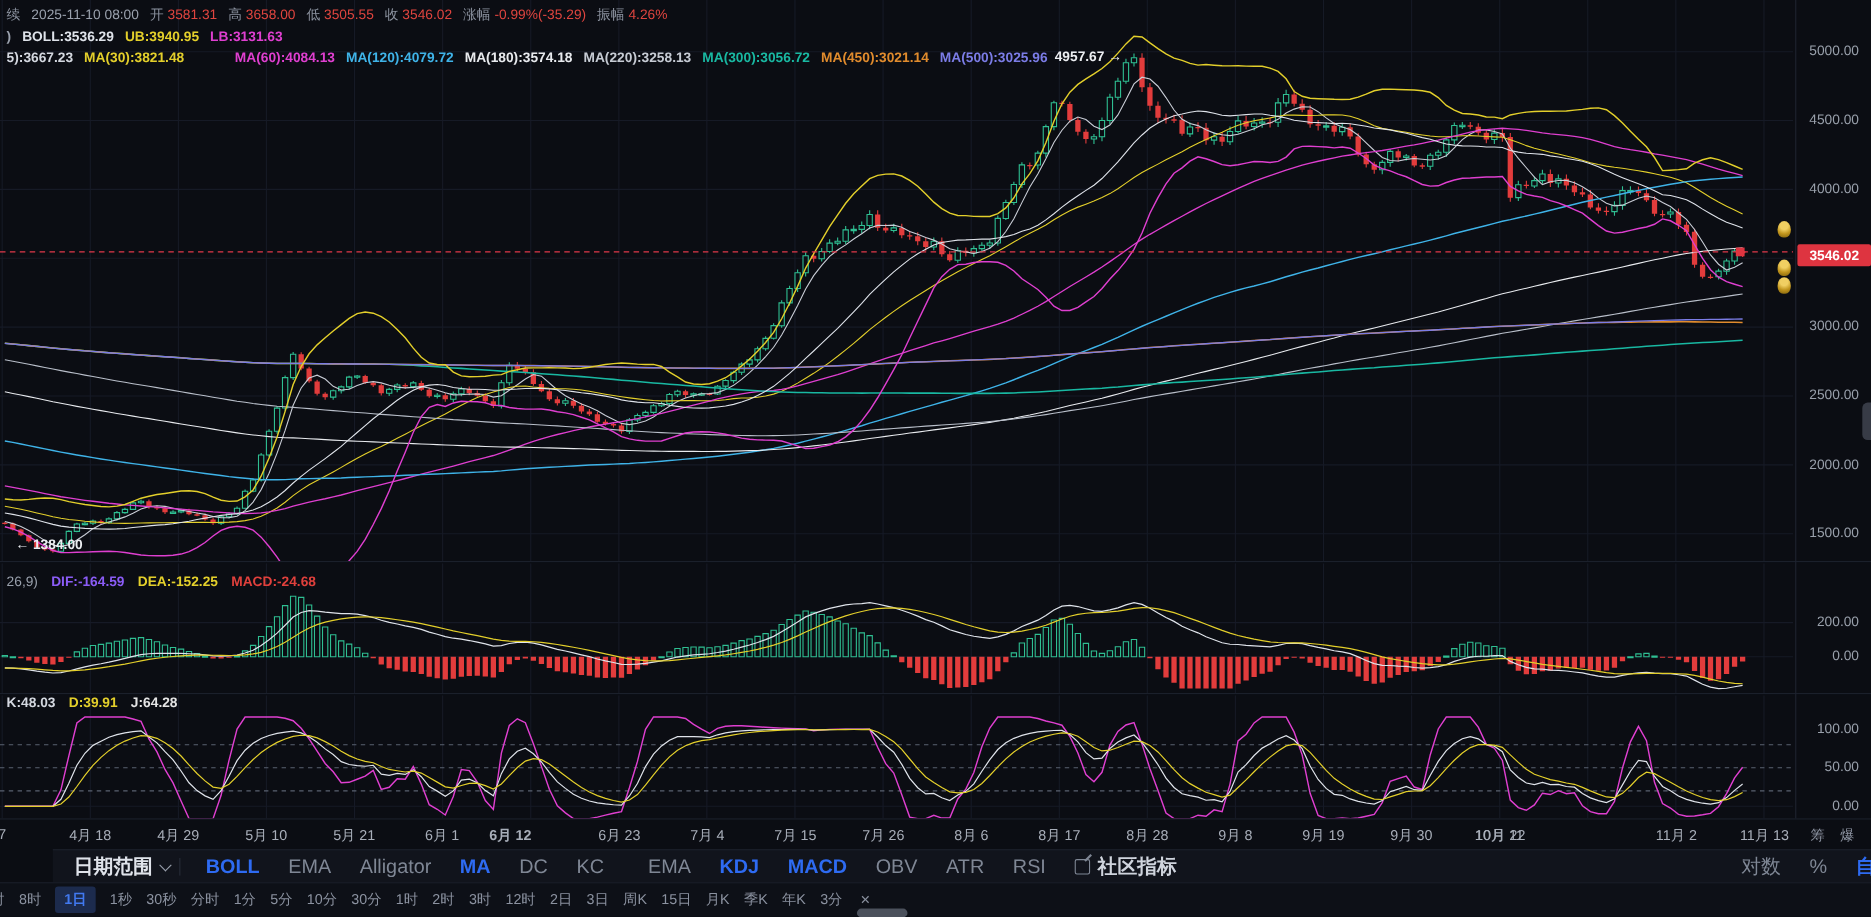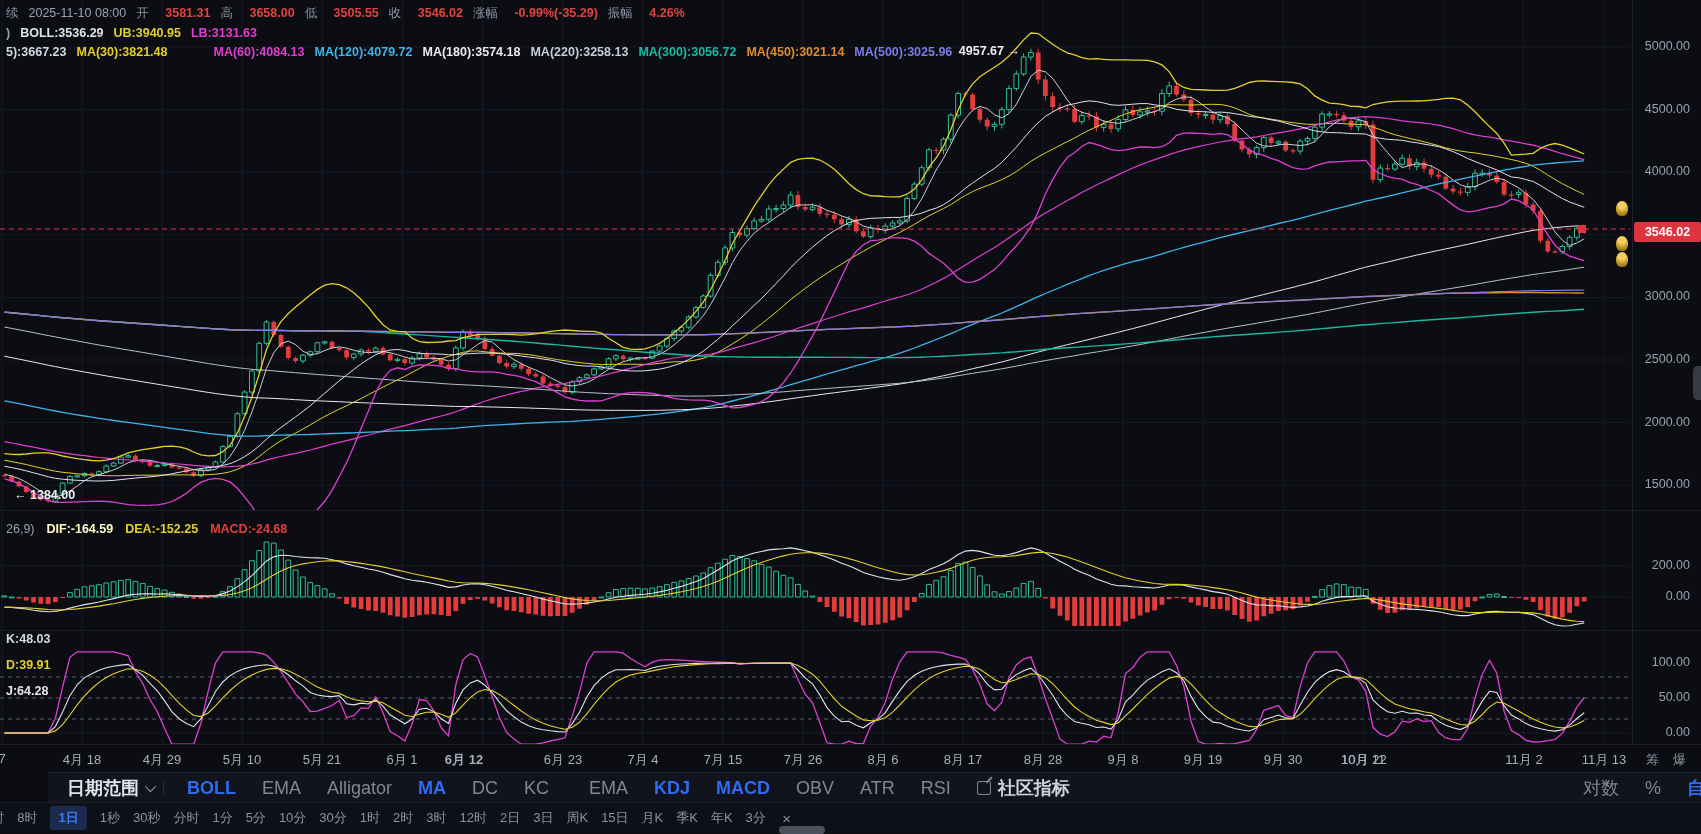--- a/index.html
+++ b/index.html
@@ -1,21 +1,21 @@
 <!DOCTYPE html>
 <html><head>
 <meta charset="utf-8">
 <style>
   html,body{margin:0;padding:0;background:#07080c;}
   #app{position:relative;width:1701px;height:834px;background:#0b0d13;overflow:hidden;
        font-family:"Liberation Sans","DejaVu Sans",sans-serif;}
   svg{position:absolute;left:0;display:block;}
   .toprow{position:absolute;left:6px;display:flex;gap:10px;font-size:12.5px;white-space:nowrap;align-items:baseline;}
   .toprow .lab{color:#8c93a0;}
-  .toprow .val{font-weight:700;margin-left:13px;}
+  .toprow .val{font-weight:400;}
   .axlab{position:absolute;left:1628px;width:62px;text-align:right;color:#99a0ab;font-size:12.5px;}
   .datelab{position:absolute;transform:translateX(-50%);color:#a8aeb9;font-size:13px;top:7px;white-space:nowrap;}
   .divline{position:absolute;left:0;width:1701px;height:1px;background:#1b202b;}
   .vborder{position:absolute;top:0;left:1632px;width:1px;height:744px;background:#1e2330;}
   .anno{position:absolute;color:#eceef2;font-weight:700;font-size:12.5px;white-space:nowrap;}
   #price-badge{position:absolute;left:1634px;width:67px;height:20px;background:#de3440;color:#fff;
     font-size:12.5px;font-weight:700;display:flex;align-items:center;justify-content:center;border-radius:2px;}
   .gmark{position:absolute;width:12px;height:15px;border-radius:50% 50% 42% 42%;
     background:radial-gradient(circle at 50% 28%, #f0cf62 0 28%, #c1951d 60%, #7a5d0c 100%);}
   .scrolltab{position:absolute;left:1693px;top:366px;width:8px;height:34px;background:#41475333;
@@ -236,25 +236,25 @@
       <span style="color: rgb(223, 63, 208); padding-left: 36px;">MA(60):4084.13</span>
       <span style="color: rgb(63, 179, 232);">MA(120):4079.72</span>
       <span style="color: rgb(232, 234, 238);">MA(180):3574.18</span>
       <span style="color: rgb(198, 203, 212);">MA(220):3258.13</span>
       <span style="color: rgb(25, 184, 162);">MA(300):3056.72</span>
       <span style="color: rgb(224, 139, 45);">MA(450):3021.14</span>
       <span style="color: rgb(123, 124, 230);">MA(500):3025.96</span>
     </div>
   <div class="panel-label" id="macd-row" style="top:522px;">
       <span style="color: rgb(154, 161, 173); font-weight: 400;">26,9)</span>
-      <span style="color: #fef9c3;">DIF:-164.59</span>
+      <span style="color: #8b5cf6;">DIF:-164.59</span>
       <span style="color: rgb(227, 207, 43);">DEA:-152.25</span>
       <span style="color: rgb(224, 64, 60);">MACD:-24.68</span>
     </div>
-  <div class="panel-label" id="kdj-row" style="top:632px;flex-direction:column;">
+  <div class="panel-label" id="kdj-row" style="top:632px;">
       <span style="color: rgb(212, 216, 224);">K:48.03</span>
       <span style="color: rgb(227, 207, 43);">D:39.91</span>
       <span style="color: #e5e5e5;">J:64.28</span>
     </div>
 
   <div class="anno" style="left:880px;top:44px;width:140px;text-align:right;">4957.67 →</div>
   <div class="anno" style="left:14px;top:488px;">← 1384.00</div>
 
   <div id="price-badge" style="top:222px;">3546.02</div>
 

